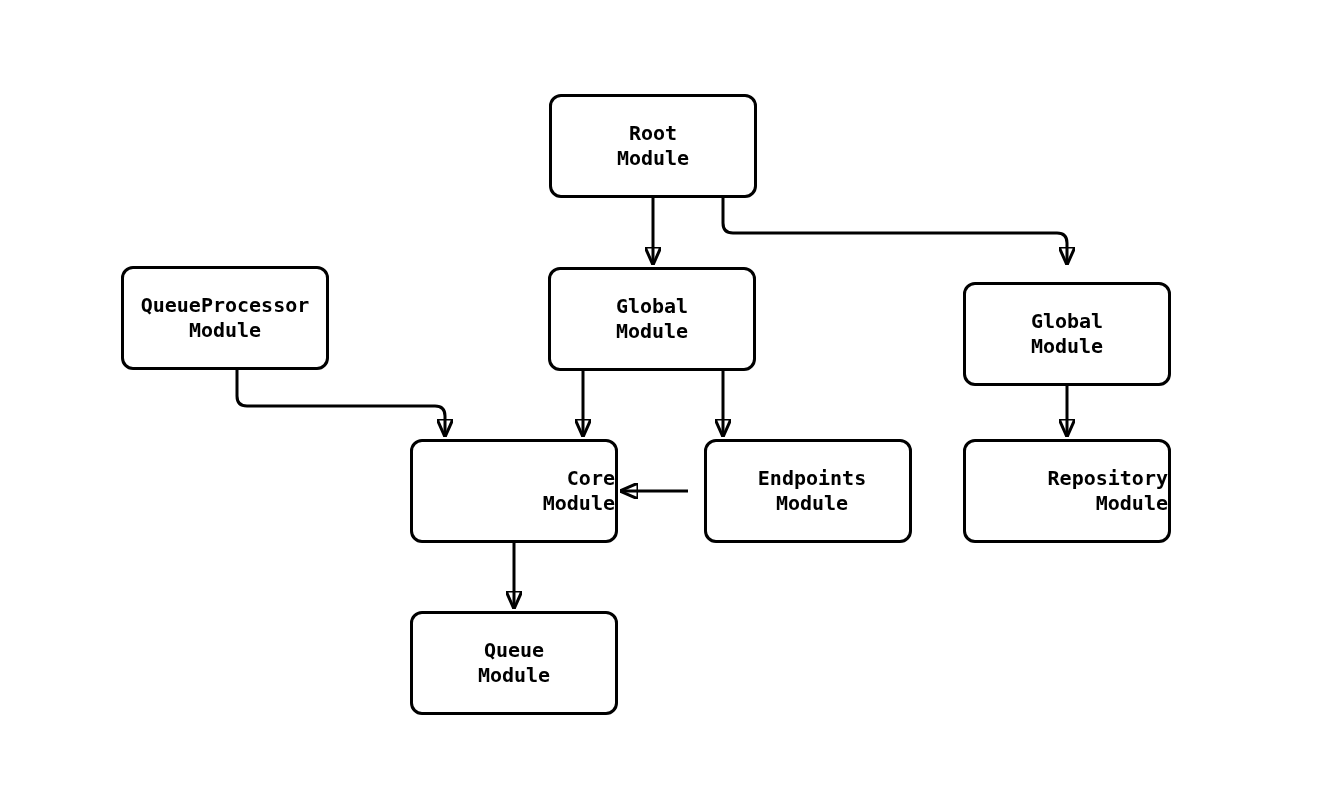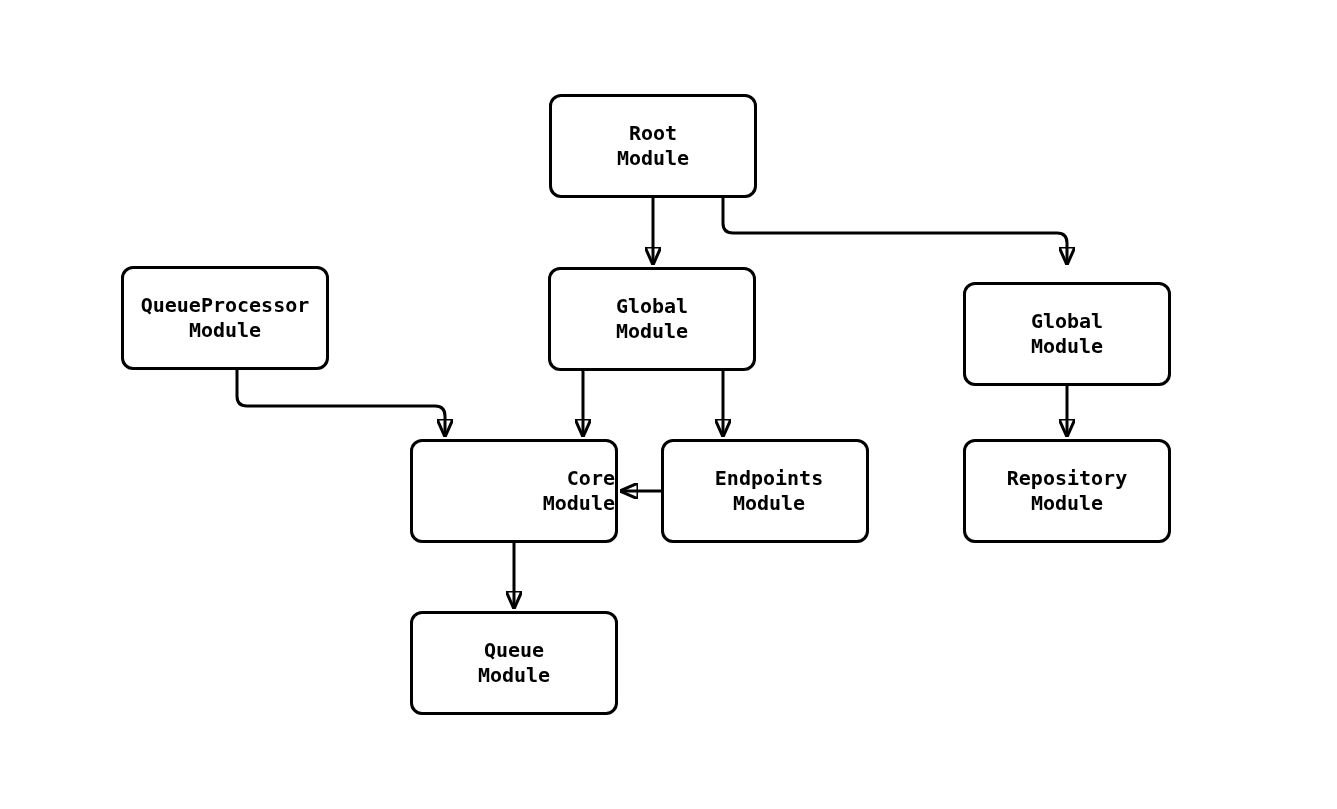--- a/index.html
+++ b/index.html
@@ -96,26 +96,26 @@
   <div class="node" style="left:963px; top:282px;">
     <div class="node-line">Global</div>
     <div class="node-line">Module</div>
   </div>
 
   <div class="node" style="left:410px; top:439px;align-items:flex-end;">
     <div class="node-line">Core</div>
     <div class="node-line">Module</div>
   </div>
 
-  <div class="node" style="left:661px; top:439px;padding-left:8px;">
+  <div class="node" style="left:704px; top:439px;padding-left:8px;">
     <div class="node-line">Endpoints</div>
     <div class="node-line">Module</div>
   </div>
 
-  <div class="node" style="left:963px; top:439px;">
+  <div class="node" style="left:963px; top:439px;align-items:flex-end;">
     <div class="node-line">Repository</div>
     <div class="node-line">Module</div>
   </div>
 
   <div class="node" style="left:410px; top:611px;text-align:right;">
     <div class="node-line">Queue</div>
     <div class="node-line">Module</div>
   </div>
 
 </div>

